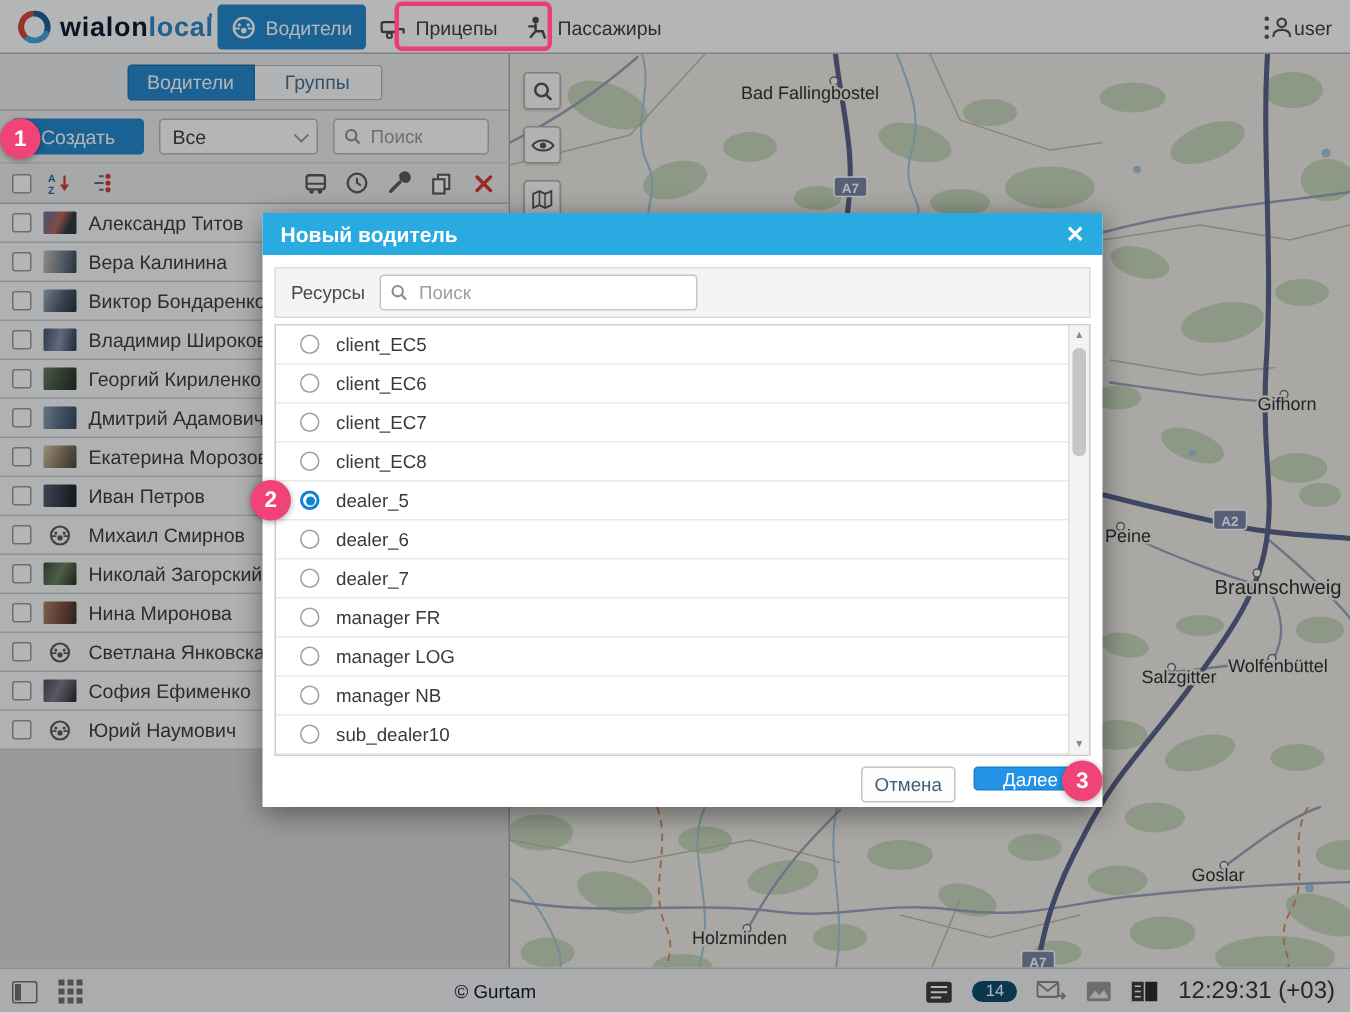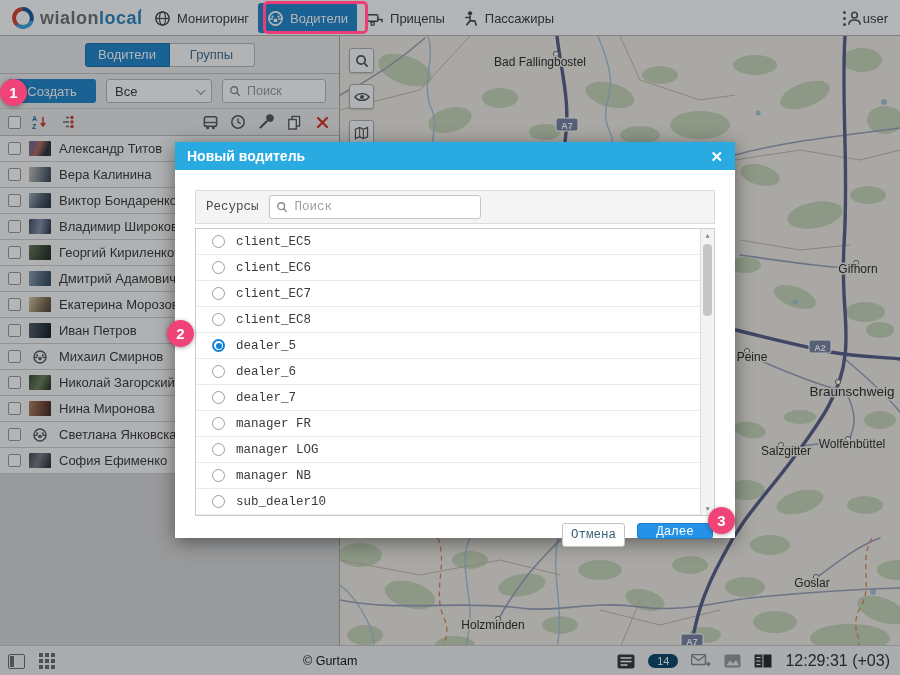--- a/index.html
+++ b/index.html
@@ -3,21 +3,21 @@
 <meta charset="utf-8">
 <style>
   html,body{margin:0;padding:0;width:900px;height:675px;overflow:hidden;
     font-family:"Liberation Sans",sans-serif;background:#fff;position:relative;}
   *{box-sizing:border-box;}
 
   
   .topbar{position:absolute;left:0;top:0;width:900px;height:36px;background:#ffffff;
     border-bottom:1px solid #b5b5b5;z-index:10;}
   .logo{position:absolute;left:12px;top:0;height:36px;display:flex;align-items:center;gap:6px;}
-  .logo-wialon{font-size:18px;font-weight:bold;color:#737373;letter-spacing:.5px;}
+  .logo-wialon{font-size:18px;font-weight:bold;color:#0f172a;letter-spacing:.5px;}
   .logo-local{font-size:18px;font-weight:bold;color:#2f87c4;letter-spacing:.5px;}
   .logo-mark{color:#2f87c4;font-weight:bold;font-size:13px;position:relative;top:-6px;left:-4px;}
   .menu{position:absolute;left:145px;top:0;height:36px;display:flex;align-items:stretch;}
   .menu-item{display:flex;align-items:center;gap:6px;padding:0 9px;font-size:13px;color:#3e3e3e;cursor:pointer;}
   .menu-item svg{flex:none;}
   .menu-item.active{background:#2389ce;color:#fff;margin:3px 0;border-radius:3px;}
   .top-right{position:absolute;right:12px;top:0;height:36px;display:flex;align-items:center;}
   .kebab{display:flex;flex-direction:column;gap:3px;}
   .kebab i{width:3px;height:3px;border-radius:50%;background:#555;}
   .user-label{font-size:13px;color:#3e3e3e;}
@@ -89,21 +89,21 @@
   .panel-ic{width:17px;height:15px;border:1.5px solid #6f6f6f;border-radius:2px;position:relative;}
   .panel-ic::after{content:"";position:absolute;left:1px;top:1px;bottom:1px;width:4px;background:#6f6f6f;}
 
   
   .dim{position:absolute;inset:0;background:rgba(8,10,14,.30);z-index:40;}
   .modal{position:absolute;left:175px;top:142px;width:560px;height:396px;background:#fff;z-index:50;
     box-shadow:0 4px 18px rgba(0,0,0,.45);}
   .modal-head{height:28px;background:#29aae1;color:#fff;display:flex;align-items:center;
     padding:0 12px;font-size:14px;font-weight:bold;}
   .modal-close{margin-left:auto;font-size:15px;font-weight:bold;cursor:pointer;line-height:1;}
-  .modal-body{padding:20px;font-family:Liberation Mono, monospace;}
+  .modal-body{padding:8px;}
   .res-panel{height:34px;background:#f4f4f4;border:1px solid #dcdcdc;display:flex;align-items:center;
     gap:10px;padding:0 10px;}
   .res-label{font-size:12.5px;color:#4a4a4a;}
   .modal-search{width:212px;height:24px;background:#fff;border:1px solid #c6c6c6;border-radius:3px;
     display:flex;align-items:center;gap:5px;padding:0 6px;}
   .modal-search input{border:none;outline:none;flex:1;font-size:12.5px;color:#3c3c3c;font-family:inherit;background:transparent;}
   .modal-search input::placeholder{color:#9e9e9e;}
   .res-list{position:relative;margin-top:4px;border:1px solid #ccc;height:288px;overflow:hidden;background:#fff;}
   .res-row{height:26px;display:flex;align-items:center;gap:11px;padding:0 16px;border-bottom:1px solid #e9e9e9;cursor:pointer;}
   .radio{width:13px;height:13px;border:1px solid #9e9e9e;border-radius:50%;background:#fff;flex:none;position:relative;cursor:pointer;}
@@ -135,28 +135,20 @@
   <div class="logo">
     <svg width="22" height="22" viewBox="0 0 22 22">
       <path d="M11 2 A9 9 0 0 1 19.3 13.8" fill="none" stroke="#1c5e9e" stroke-width="4" stroke-linecap="round"></path>
       <path d="M18.8 15.5 A9 9 0 0 1 5.6 18.2" fill="none" stroke="#3fa7dc" stroke-width="4" stroke-linecap="round"></path>
       <path d="M4 16.5 A9 9 0 0 1 8.8 2.3" fill="none" stroke="#d8433b" stroke-width="4" stroke-linecap="round"></path>
     </svg>
     <span><span class="logo-wialon">wialon</span><span class="logo-local">local</span><span class="logo-mark">’</span></span>
   </div>
 
   <div class="menu">
-    <div class="menu-item">
-      <svg width="17" height="17" viewBox="0 0 18 18">
-        <circle cx="9" cy="9" r="7" fill="none" stroke="#4a4a4a" stroke-width="1.6"></circle>
-        <ellipse cx="9" cy="9" rx="3.2" ry="7" fill="none" stroke="#4a4a4a" stroke-width="1.3"></ellipse>
-        <path d="M2.3 9 h13.4" stroke="#4a4a4a" stroke-width="1.3"></path>
-      </svg>
-      <span>Мониторинг</span>
-    </div>
     <div class="menu-item active">
       <svg width="17" height="17" viewBox="0 0 18 18">
         <circle cx="9" cy="9" r="7" fill="none" stroke="#fff" stroke-width="1.7"></circle>
         <circle cx="9" cy="11" r="2" fill="#fff"></circle>
         <circle cx="5.8" cy="7" r="1.2" fill="#fff"></circle>
           <circle cx="12.2" cy="7" r="1.2" fill="#fff"></circle>
         <path d="M2.2 9.5 h4 M11.8 9.5 h4" stroke="#fff" stroke-width="1.5"></path>
       </svg>
       <span>Водители</span>
     </div>
@@ -334,20 +326,33 @@
             <circle cx="13.5" cy="8" r="1.3" fill="#5a5a5a"></circle>
             <path d="M2.5 10.5 h4.5 M13 10.5 h4.5" stroke="#5a5a5a" stroke-width="1.6"></path>
           </svg>
         </span>
         <span class="drv-name">Светлана Янковская</span>
       </div>
       <div class="drv-row">
         <span class="cb"></span>
         <span class="thumb ph12"></span>
         <span class="drv-name">София Ефименко</span>
+      </div>
+      <div class="drv-row">
+        <span class="cb"></span>
+        <span class="thumb wheel">
+          <svg width="16" height="16" viewBox="0 0 20 20">
+            <circle cx="10" cy="10" r="7.5" fill="none" stroke="#5a5a5a" stroke-width="1.8"></circle>
+            <circle cx="10" cy="12" r="2.2" fill="#5a5a5a"></circle>
+            <circle cx="6.5" cy="8" r="1.3" fill="#5a5a5a"></circle>
+            <circle cx="13.5" cy="8" r="1.3" fill="#5a5a5a"></circle>
+            <path d="M2.5 10.5 h4.5 M13 10.5 h4.5" stroke="#5a5a5a" stroke-width="1.6"></path>
+          </svg>
+        </span>
+        <span class="drv-name">Юрий Наумович</span>
       </div>
     </div>
 </div>
 
 <div class="map">
 <svg id="map-svg" width="560" height="609" viewBox="340 36 560 609">
   <rect x="340" y="36" width="560" height="609" fill="#f0ede6"></rect>
   <g fill="#c7d6ba">
     <ellipse cx="405" cy="70" rx="28" ry="14" transform="rotate(20 405 70)"></ellipse>
     <ellipse cx="450" cy="120" rx="22" ry="12" transform="rotate(-15 450 120)"></ellipse>

